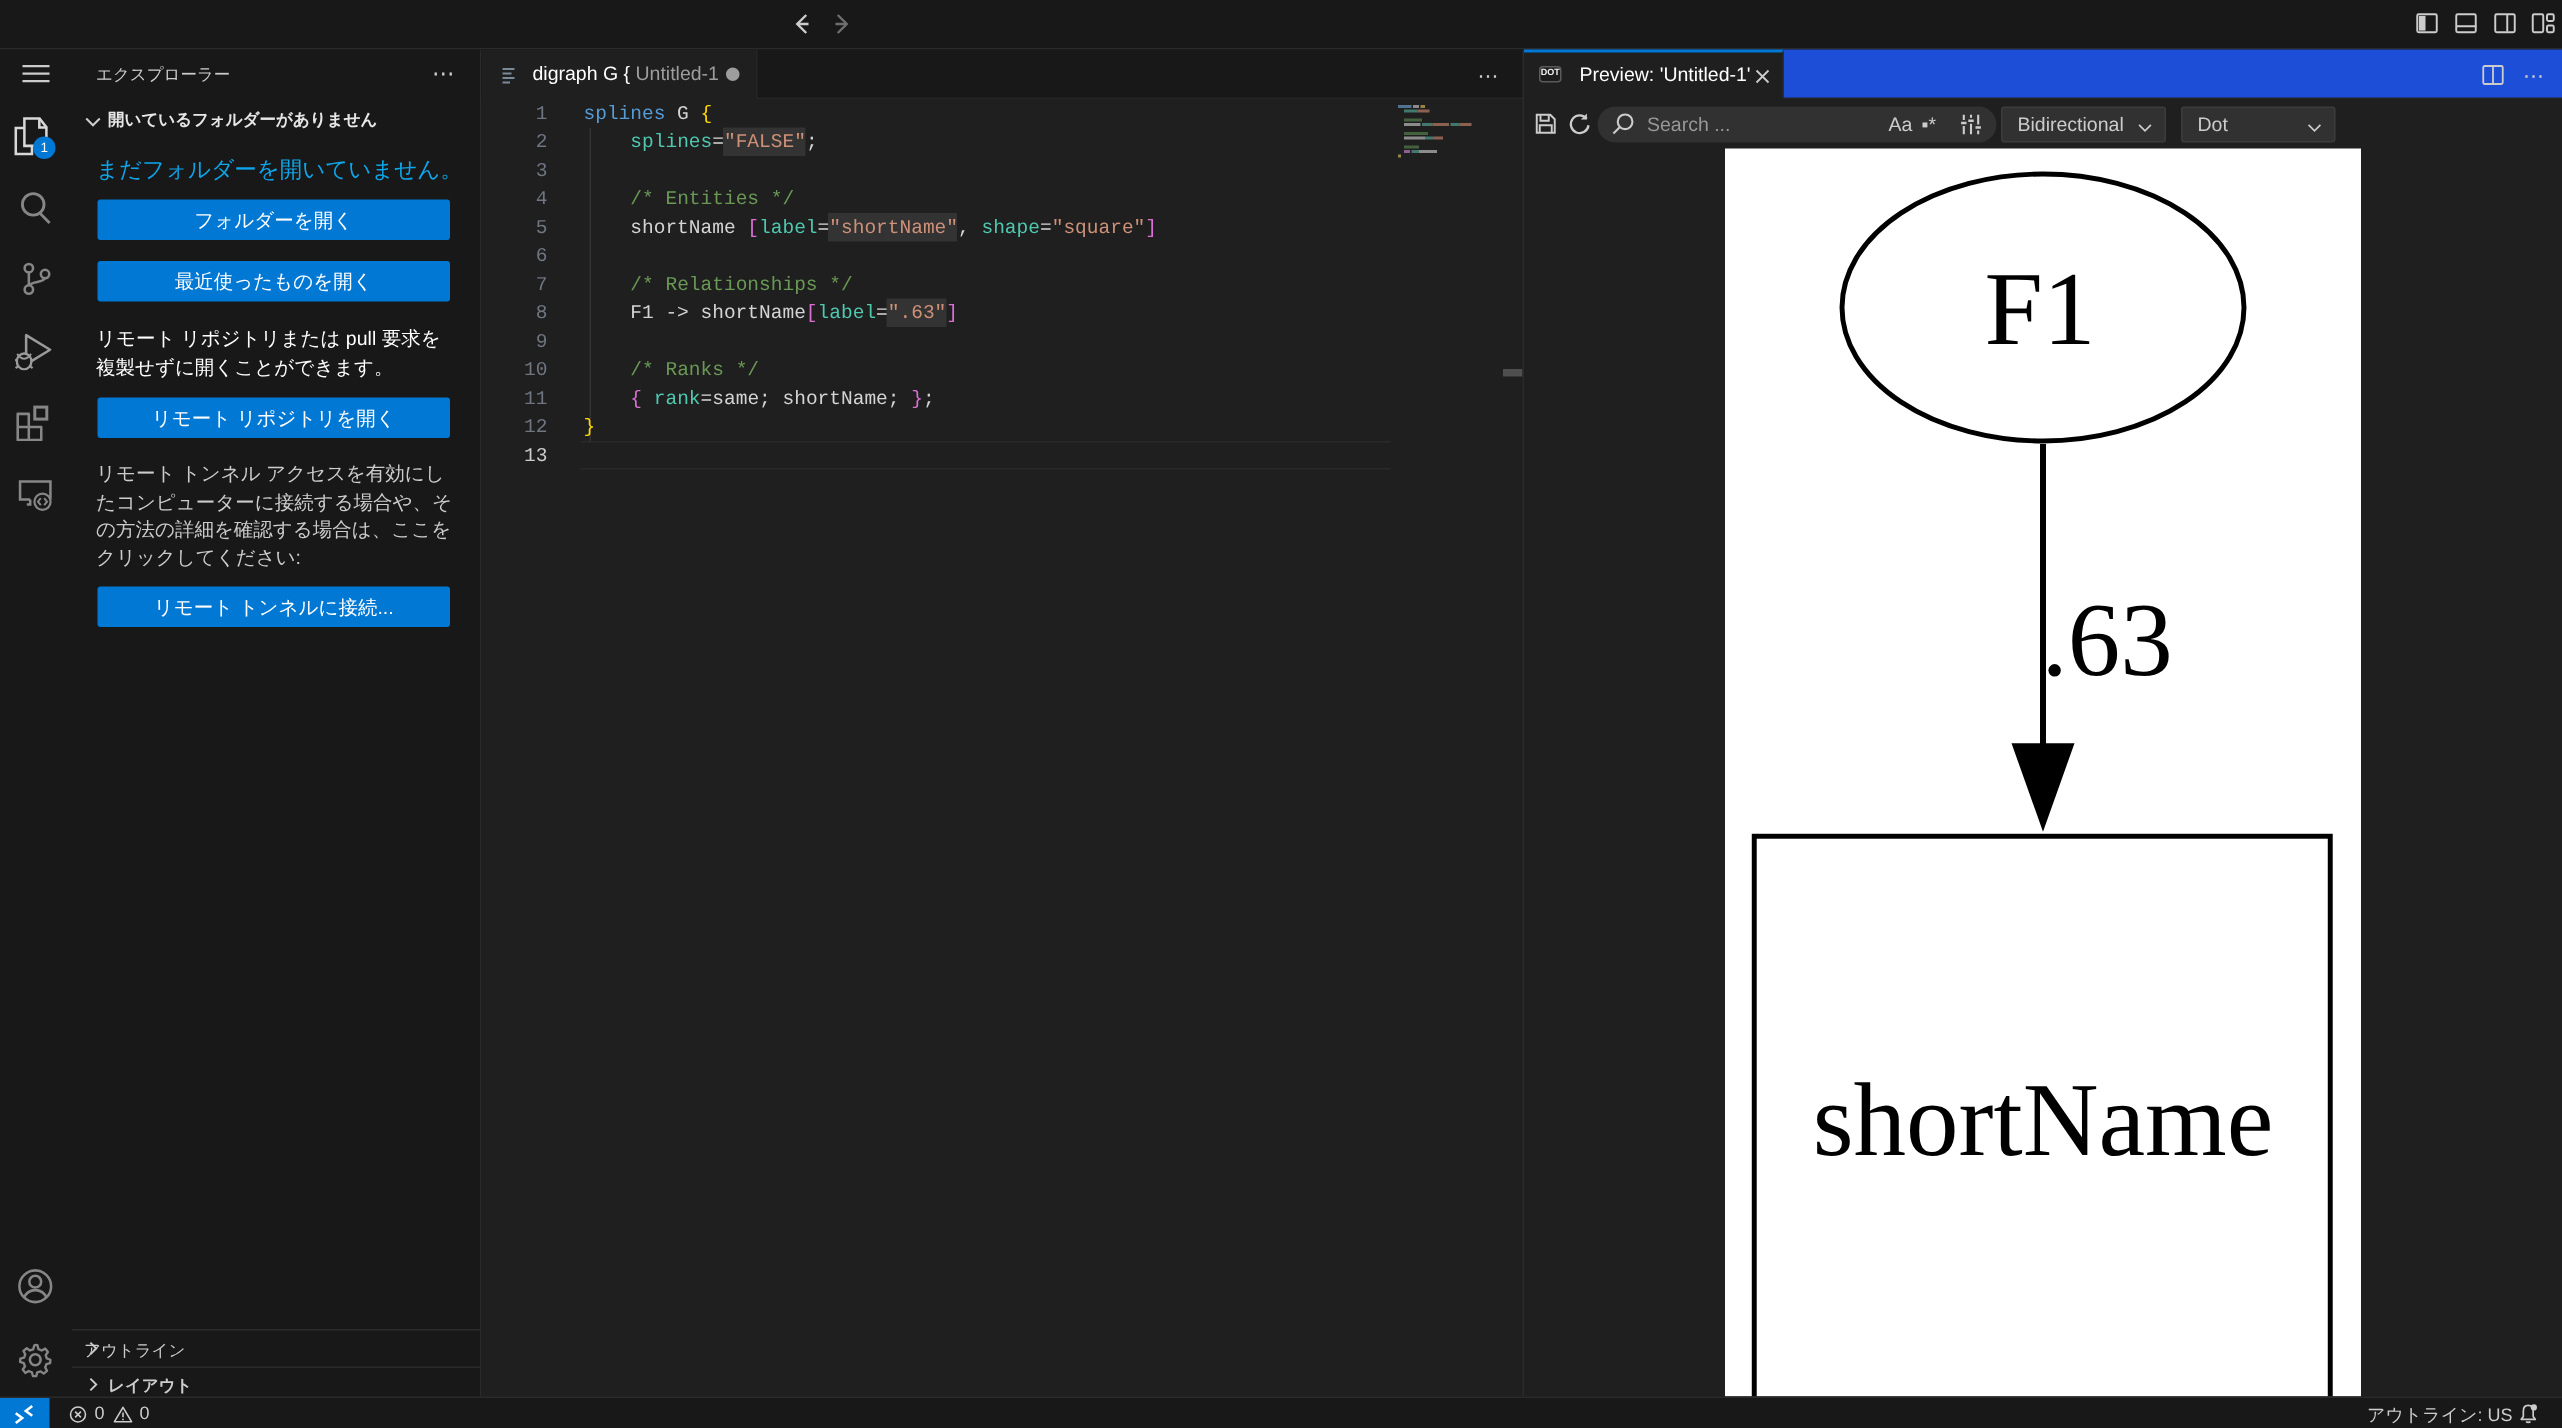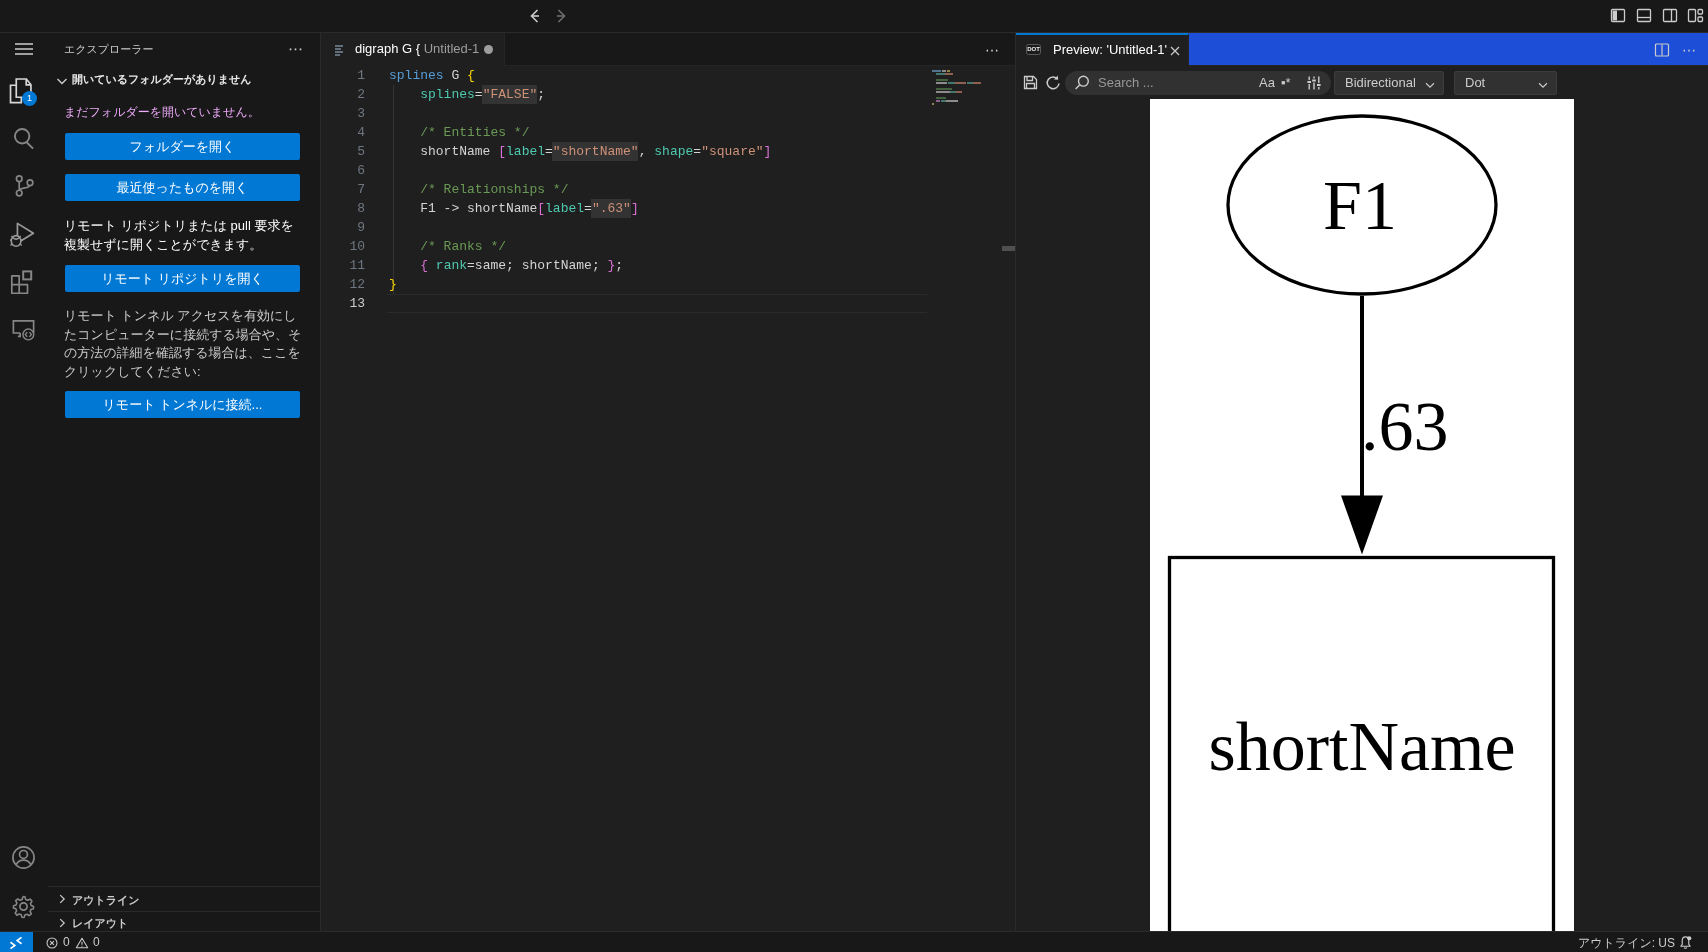--- a/index.html
+++ b/index.html
@@ -98,33 +98,33 @@
     </svg>
   </div>
 
   <div class="abs" id="sidebar" style="left:48px;top:33px;width:273px;height:898px;background:#181818;border-right:1px solid #2b2b2b;color:#cccccc;">
     <div class="abs" style="left:16px;top:9px;font-size:11px;color:#cccccc;">エクスプローラー</div>
     <div class="abs" style="left:240px;top:7px;font-size:15px;letter-spacing:1px;color:#cccccc;">⋯</div>
     <svg class="abs" style="left:6px;top:40px;" width="16" height="16" viewBox="0 0 16 16">
         <path d="M3.5 6 L8 10.5 L12.5 6" stroke="#cccccc" stroke-width="1.4" fill="none"></path>
       </svg>
     <div class="abs" style="left:24px;top:39px;font-size:11px;font-weight:bold;color:#e7e7e7;">開いているフォルダーがありません</div>
-    <div class="abs" style="left:16px;top:71px;font-size:12px;color:#f0abfc;font-family:Liberation Mono, monospace;">まだフォルダーを開いていません。</div>
+    <div class="abs" style="left:16px;top:71px;font-size:15px;color:#0ea5e9;font-family:Liberation Mono, monospace;">まだフォルダーを開いていません。</div>
     <div class="abs btn" style="left:17px;top:100px;width:235px;height:27px;background:#0078d4;border-radius:2px;color:#ffffff;font-size:13px;text-align:center;line-height:27px;">フォルダーを開く</div>
     <div class="abs btn" style="left:17px;top:141px;width:235px;height:27px;background:#0078d4;border-radius:2px;color:#ffffff;font-size:13px;text-align:center;line-height:27px;">最近使ったものを開く</div>
     <div class="abs" style="left:16px;top:183px;width:242px;font-size:13px;line-height:19px;color:#ffffff;">リモート リポジトリまたは pull 要求を<br>複製せずに開くことができます。</div>
     <div class="abs btn" style="left:17px;top:232px;width:235px;height:27px;background:#0078d4;border-radius:2px;color:#ffffff;font-size:13px;text-align:center;line-height:27px;">リモート リポジトリを開く</div>
     <div class="abs" style="left:16px;top:274px;width:246px;font-size:13px;line-height:18.5px;color:#cccccc;">リモート トンネル アクセスを有効にし<br>たコンピューターに接続する場合や、そ<br>の方法の詳細を確認する場合は、ここを<br>クリックしてください:</div>
     <div class="abs btn" style="left:17px;top:358px;width:235px;height:27px;background:#0078d4;border-radius:2px;color:#ffffff;font-size:13px;text-align:center;line-height:27px;">リモート トンネルに接続...</div>
 
     <div class="abs" style="left:0;top:853px;width:273px;height:25px;border-top:1px solid #2b2b2b;">
       <svg class="abs" style="left:7px;top:5px;" width="14" height="14" viewBox="0 0 16 16">
           <path d="M6 3.5 L10.5 8 L6 12.5" stroke="#cccccc" stroke-width="1.4" fill="none"></path>
         </svg>
-      <div class="abs" style="left:24px;top:6px;font-size:11px;font-weight:bold;color:#cccccc;">アウトライン</div>
+      <div class="abs" style="left:8px;top:6px;font-size:11px;font-weight:normal;color:#cccccc;">アウトライン</div>
     </div>
     <div class="abs" style="left:0;top:878px;width:273px;height:20px;border-top:1px solid #2b2b2b;overflow:hidden;">
       <svg class="abs" style="left:7px;top:4px;" width="14" height="14" viewBox="0 0 16 16">
           <path d="M6 3.5 L10.5 8 L6 12.5" stroke="#cccccc" stroke-width="1.4" fill="none"></path>
         </svg>
       <div class="abs" style="left:24px;top:4px;font-size:11px;font-weight:bold;color:#cccccc;">レイアウト</div>
     </div>
   </div>
 
   <div class="abs" id="editorgroup" style="left:321px;top:33px;width:695px;height:898px;background:#1f1f1f;">

